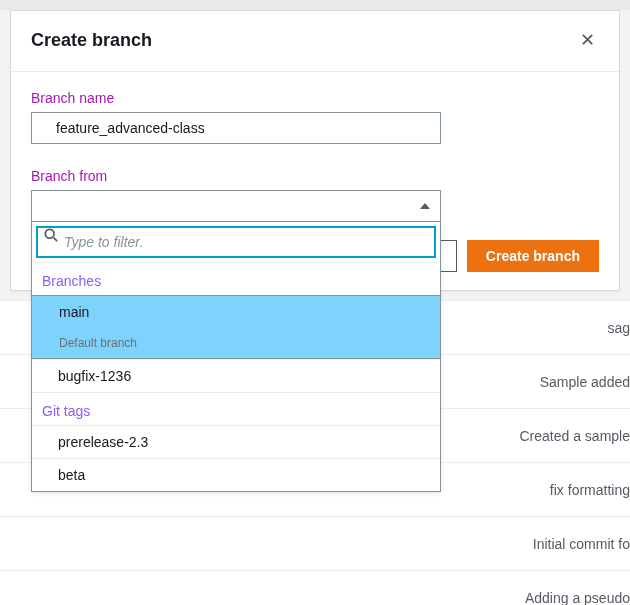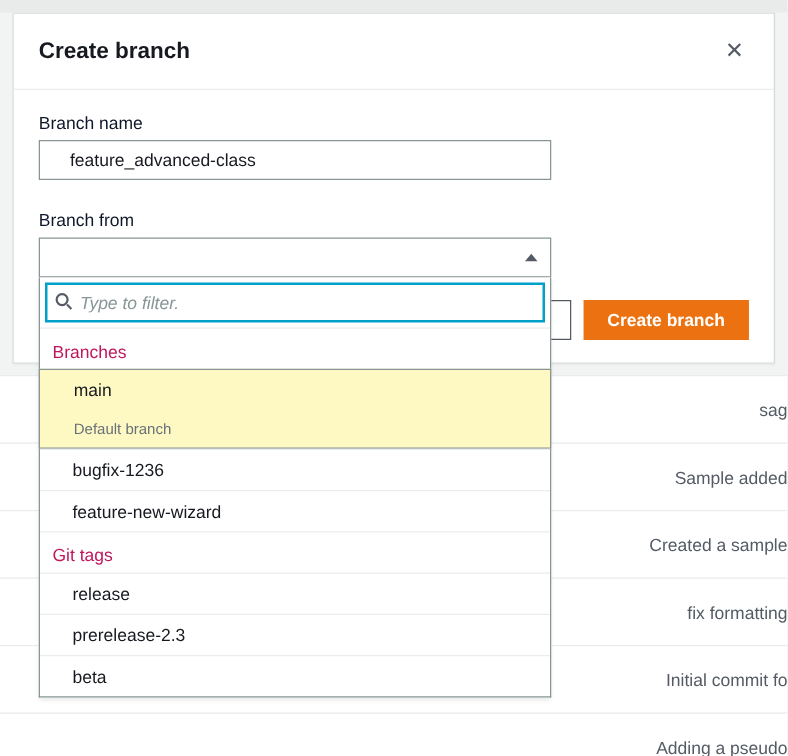--- a/index.html
+++ b/index.html
@@ -34,21 +34,21 @@
       color: #16191f;
     }
     .close-btn {
       background: none; border: none; cursor: pointer;
       font-size: 18px; color: #545b64; padding: 4px;
       line-height: 1;
     }
     .modal-body { padding: 18px 20px 4px 20px; }
     .field-label {
       font-size: 14px;
-      color: #0f172a;
+      color: #a21caf;
       margin-bottom: 6px;
       display: block;
     }
     .text-input {
       width: 410px;
       height: 32px;
       padding: 4px 24px;
       border: 1px solid #879596;
       font-size: 14px;
       color: #16191f;
@@ -78,50 +78,49 @@
       top: 32px; left: 0;
       width: 410px;
       background: #fff;
       border: 1px solid #879596;
       border-top: none;
       box-shadow: 0 2px 4px rgba(0,0,0,0.1);
       z-index: 10;
     }
     .filter-row {
       display: flex;
-      align-items: center;
       margin: 4px;
       border: 2px solid #00a1c9;
       height: 32px;
       padding: 0 6px;
       gap: 6px;
     }
     .mag-icon { color: #545b64; font-size: 13px; }
     .filter-input {
       flex: 1; border: none; outline: none;
       font-size: 14px; font-style: italic;
       color: #687078; background: transparent;
     }
     .filter-input::placeholder { color: #879596; font-style: italic; }
     .group-label {
       padding: 10px 10px 6px 10px;
-      color: #be185d;
+      color: #8b5cf6;
       font-size: 14px;
       border-top: 1px solid #eaeded;
     }
     .group-label:first-of-type { border-top: none; }
     .opt {
       padding: 8px 10px 8px 26px;
       border-top: 1px solid #eaeded;
       cursor: pointer;
       font-size: 14px;
       color: #16191f;
     }
     .opt.highlight {
-      background: #fef9c3;
+      background: #7dd3fc;
       border: 1px solid #879596;
       border-left: 1px solid #879596;
       border-right: 1px solid #879596;
       margin-left: -1px; margin-right: -1px;
       padding-left: 27px;
     }
     .opt-sub { font-size: 12px; color: #687078; margin-top: 16px; }
     .modal-footer {
       display: flex;
       justify-content: flex-end;
@@ -213,24 +212,22 @@
             </span>
             <input class="filter-input" placeholder="Type to filter." style="">
           </div>
 
           <div class="group-label">Branches</div>
           <div class="opt highlight">
             <div>main</div>
             <div class="opt-sub">Default branch</div>
           </div>
           <div class="opt"><span>bugfix-1236</span></div>
-          <div class="opt"><span>feature-new-wizard</span></div>
 
           <div class="group-label">Git tags</div>
-          <div class="opt"><span>release</span></div>
           <div class="opt"><span>prerelease-2.3</span></div>
           <div class="opt"><span>beta</span></div>
 
         </div>
       </div>
     </div>
   </div>
 
   <div class="modal-footer">
     <button class="btn btn-secondary">Cancel</button>

